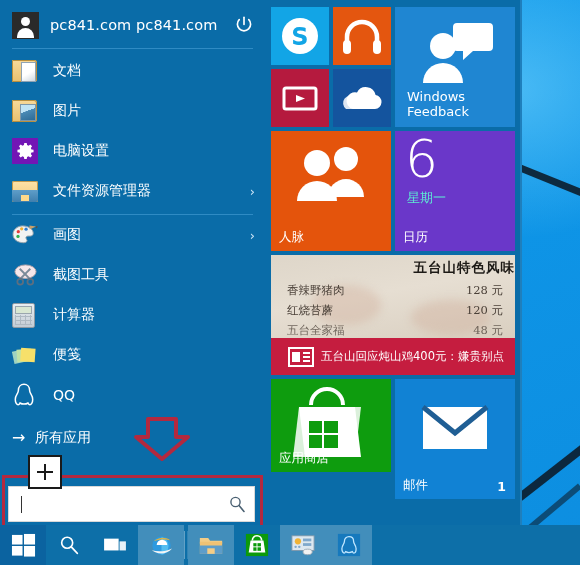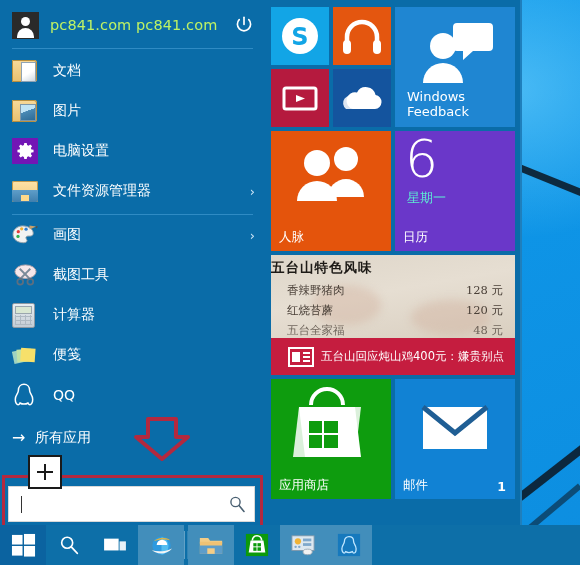--- a/index.html
+++ b/index.html
@@ -77,21 +77,21 @@
     left: 9px; top: 5px;
   }
   #avatar .body {
     position: absolute;
     width: 17px; height: 10px;
     border-radius: 9px 9px 0 0;
     background: #fff;
     left: 5px; top: 16px;
   }
   #user-name {
-    color: #bef264;
+    color: #ffffff;
     font-size: 14.5px;
     margin-left: 11px;
     white-space: nowrap;
     letter-spacing: .1px;
   }
   #power-button {
     margin-left: auto;
     width: 22px; height: 22px;
     position: relative;
     cursor: default;
@@ -357,21 +357,21 @@
   }
 
   #tile-skype { left: 6px;   top: 7px;   width: 58px;  height: 58px; background: #12a5e6; }
   #tile-music { left: 68px;  top: 7px;   width: 58px;  height: 58px; background: #e4560f; }
   #tile-video { left: 6px;   top: 69px;  width: 58px;  height: 58px; background: #b51a3e; }
   #tile-onedrive { left: 68px; top: 69px; width: 58px; height: 58px; background: #14549e; }
   #tile-feedback { left: 130px; top: 7px; width: 120px; height: 120px; background: #1f86d2; }
   #tile-people { left: 6px;  top: 131px; width: 120px; height: 120px; background: #e4540c; }
   #tile-calendar { left: 130px; top: 131px; width: 120px; height: 120px; background: #6a37c9; }
   #tile-news   { left: 6px;  top: 255px; width: 244px; height: 120px; background: #c9beb0; }
-  #tile-store  { left: 6px;  top: 379px; width: 120px; height: 120px; background: #0e9c0e; }
+  #tile-store  { left: 6px;  top: 379px; width: 120px; height: 93px; background: #0e9c0e; }
   #tile-mail   { left: 130px; top: 379px; width: 120px; height: 120px; background: #1182d4; }
 
   
   #cal-day {
     position: absolute;
     left: 10px; top: 2px;
     font-size: 52px;
     line-height: 1;
     font-weight: 300;
     color: #fff;
@@ -392,21 +392,21 @@
   }
   #news-photo .blotch {
     position: absolute;
     border-radius: 50%;
     background: rgba(205,170,150,.35);
     filter: blur(4px);
   }
   #news-menu-title {
     position: absolute;
     left: 0; right: 0; top: 4px;
-    text-align: left;
+    text-align: right;
     font-size: 13.5px;
     font-weight: bold;
     color: #1d1a16;
     font-family: "DejaVu Serif", "Liberation Serif", serif;
     letter-spacing: 1px;
   }
   .news-menu-row {
     position: absolute;
     left: 16px; right: 12px;
     display: flex;

